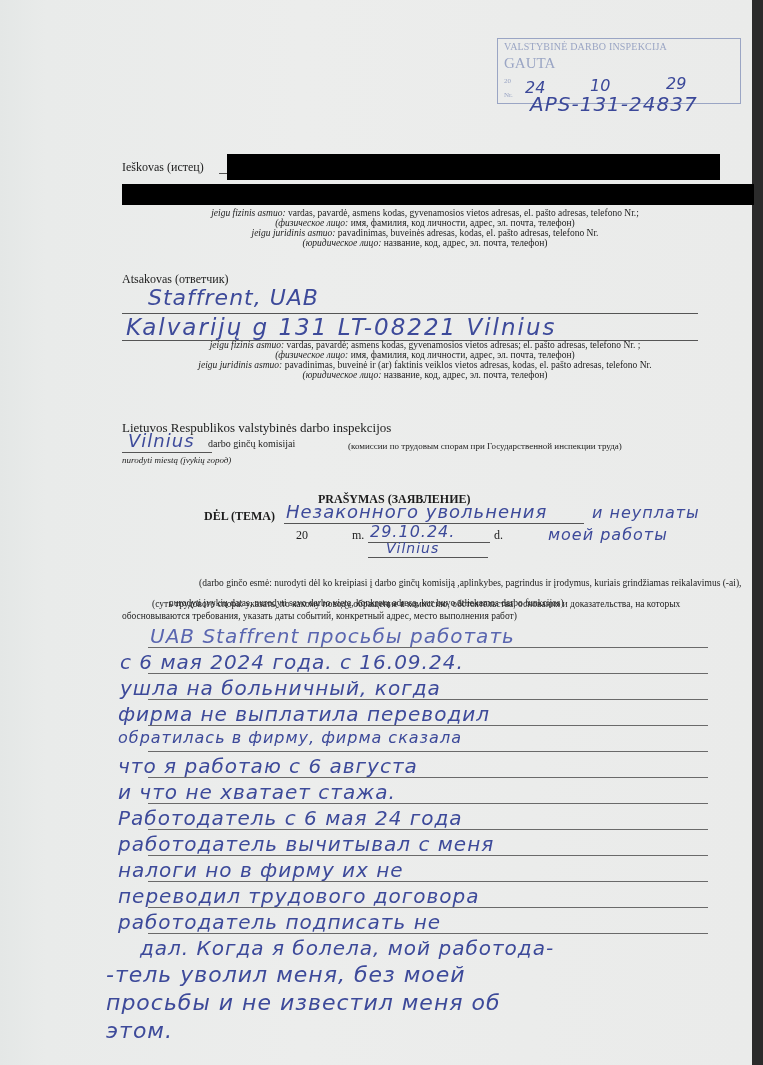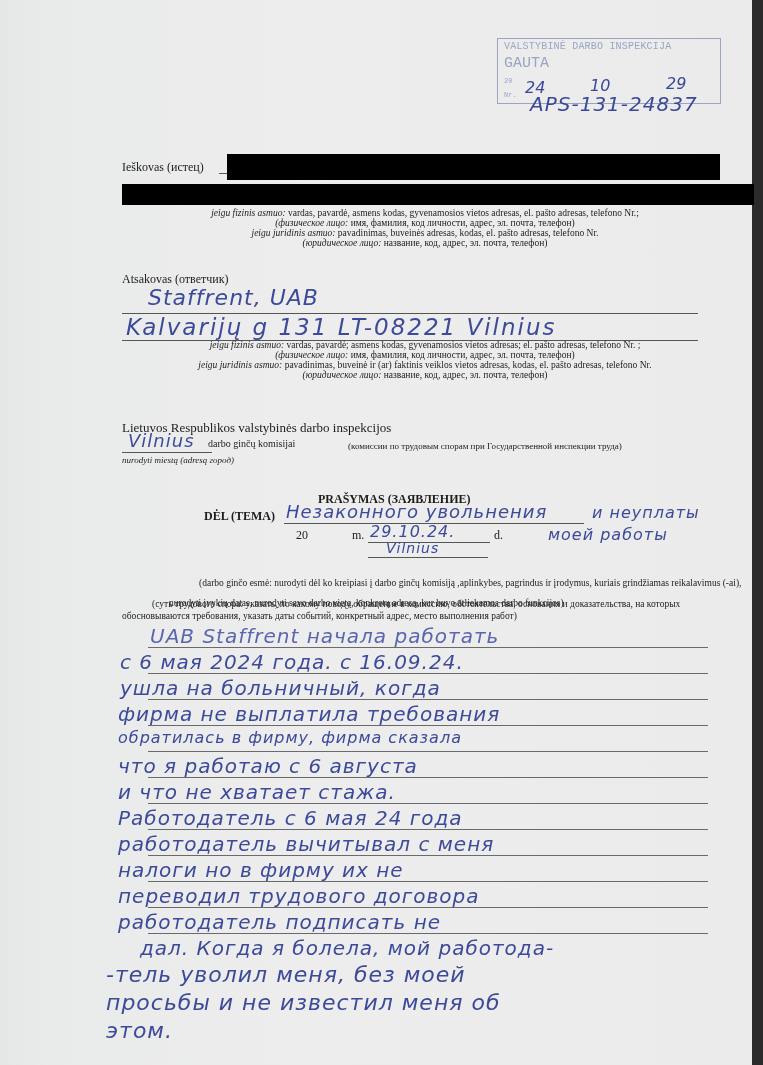--- a/index.html
+++ b/index.html
@@ -23,21 +23,22 @@
       white-space: nowrap;
       letter-spacing: 1px;
     }
     .line { position: absolute; height: 1px; background: #555; }
     .redact { position: absolute; background: #000; }
     .stamp {
       position: absolute; left: 497px; top: 38px;
       width: 222px; height: 64px;
       border: 1px solid #9aa5c4;
       color: #9aa5c4;
-      font-family: Liberation Mono, monospace;
+      font-family: Liberation Serif, serif;
+      padding-left: 20px;
     }
     .stamp .s1 { position: absolute; left: 6px; top: 2px; font-size: 10px; letter-spacing: 0.2px; }
     .stamp .s2 { position: absolute; left: 6px; top: 16px; font-size: 15px; }
     .stamp .s3 { position: absolute; left: 6px; top: 38px; font-size: 7px; }
     .stamp .s4 { position: absolute; left: 6px; top: 52px; font-size: 7px; }
     .stamp-hand { position: absolute; font-family: "DejaVu Sans", sans-serif; font-style: italic; color: #3b4899; white-space: nowrap; }
     .title { font-weight: bold; font-size: 12px; }
     .small-i { font-size: 9.5px; text-align: center; width: 100%; }
     .small-i i { font-style: italic; }
     .sm { font-size: 9.5px; }
@@ -84,21 +85,21 @@
     <div class="small-i"><i>(физическое лицо:</i><span> имя, фамилия, код личности, адрес, эл. почта, телефон)</span></div>
     <div class="small-i"><i>jeigu juridinis asmuo:</i><span> pavadinimas, buveinė ir (ar) faktinis veiklos vietos adresas, kodas, el. pašto adresas, telefono Nr.</span></div>
     <div class="small-i"><i>(юридическое лицо:</i><span> название, код, адрес, эл. почта, телефон)</span></div>
   </div>
 
   <div class="abs body-text" style="left:122px; top:420px; font-size:13px;">Lietuvos Respublikos valstybinės darbo inspekcijos</div>
   <div class="abs hand" style="left:128px; top:430px; font-size:18px;">Vilnius</div>
   <div class="line" style="left:122px; top:452px; width:90px;"></div>
   <div class="abs body-text" style="left:208px; top:438px; font-size:10px;">darbo ginčų komisijai</div>
   <div class="abs sm" style="left:348px; top:441px; font-size:9px;">(комиссии по трудовым спорам при Государственной инспекции труда)</div>
-  <div class="abs sm" style="left:122px; top:455px; font-style:italic; font-size:9px;">nurodyti miestą (adresą город)</div>
+  <div class="abs sm" style="left:122px; top:455px; font-style:italic; font-size:9px;">nurodyti miestą (įvykių город)</div>
 
   <div class="abs title" style="left:318px; top:492px;">PRAŠYMAS (ЗАЯВЛЕНИЕ)</div>
   <div class="abs title" style="left:204px; top:509px;">DĖL (TEMA)</div>
   <div class="abs hand" style="left:286px; top:501px; font-size:18px;">Незаконного увольнения</div>
   <div class="line" style="left:284px; top:523px; width:300px;"></div>
   <div class="abs hand" style="left:592px; top:503px; font-size:16px;">и неуплаты</div>
   <div class="abs hand" style="left:548px; top:525px; font-size:16px;">моей работы</div>
 
   <div class="abs body-text" style="left:296px; top:528px;">20</div>
   <div class="abs body-text" style="left:352px; top:528px;">m.</div>
@@ -119,24 +120,24 @@
     <div class="row" style="top:751px; width:560px;"></div>
     <div class="row" style="top:777px; width:560px;"></div>
     <div class="row" style="top:803px; width:560px;"></div>
     <div class="row" style="top:829px; width:560px;"></div>
     <div class="row" style="top:855px; width:560px;"></div>
     <div class="row" style="top:881px; width:560px;"></div>
     <div class="row" style="top:907px; width:560px;"></div>
     <div class="row" style="top:933px; width:560px;"></div>
   </div>
 
-  <div class="abs hand" style="left:150px; top:624px; font-size:20px; color:#5a66b0;">UAB Staffrent начала работать</div>
+  <div class="abs hand" style="left:150px; top:624px; font-size:20px; color:#5a66b0;">UAB Staffrent просьбы работать</div>
   <div class="abs hand" style="left:120px; top:650px; font-size:20px;">с 6 мая 2024 года. с 16.09.24.</div>
   <div class="abs hand" style="left:120px; top:676px; font-size:20px;">ушла на больничный, когда</div>
-  <div class="abs hand" style="left:118px; top:702px; font-size:20px;">фирма не выплатила требования</div>
+  <div class="abs hand" style="left:118px; top:702px; font-size:20px;">фирма не выплатила переводил</div>
   <div class="abs hand" style="left:118px; top:728px; font-size:16px;">обратилась в фирму, фирма сказала</div>
   <div class="abs hand" style="left:118px; top:754px; font-size:20px;">что я работаю с 6 августа</div>
   <div class="abs hand" style="left:118px; top:780px; font-size:20px;">и что не хватает стажа.</div>
   <div class="abs hand" style="left:118px; top:806px; font-size:20px;">Работодатель с 6 мая 24 года</div>
   <div class="abs hand" style="left:118px; top:832px; font-size:20px;">работодатель вычитывал с меня</div>
   <div class="abs hand" style="left:118px; top:858px; font-size:20px;">налоги но в фирму их не</div>
   <div class="abs hand" style="left:118px; top:884px; font-size:20px;">переводил трудового договора</div>
   <div class="abs hand" style="left:118px; top:910px; font-size:20px;">работодатель подписать не</div>
   <div class="abs hand" style="left:140px; top:936px; font-size:20px;">дал. Когда я болела, мой работода-</div>
   <div class="abs hand" style="left:106px; top:962px; font-size:22px;">-тель уволил меня, без моей</div>

